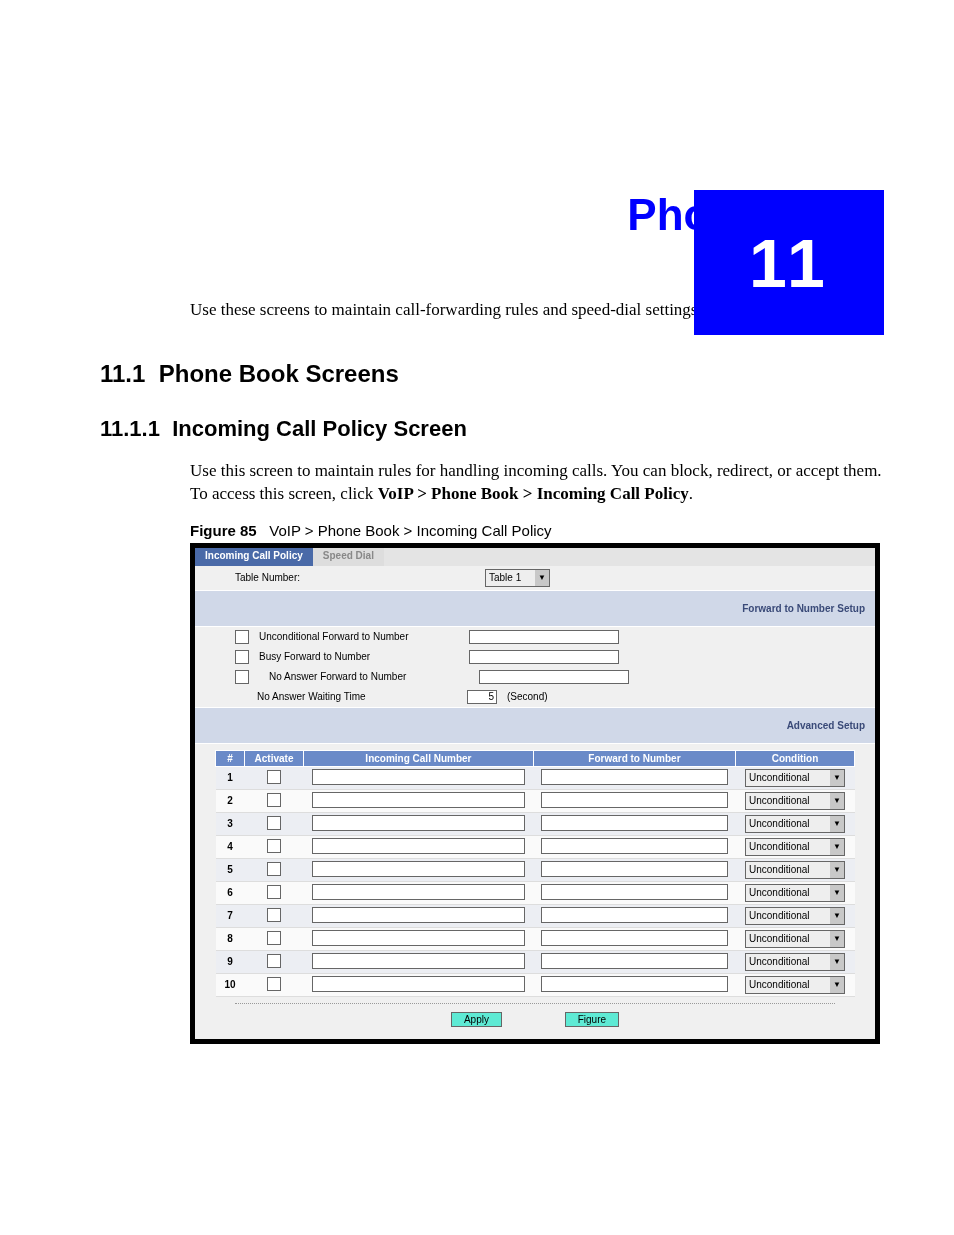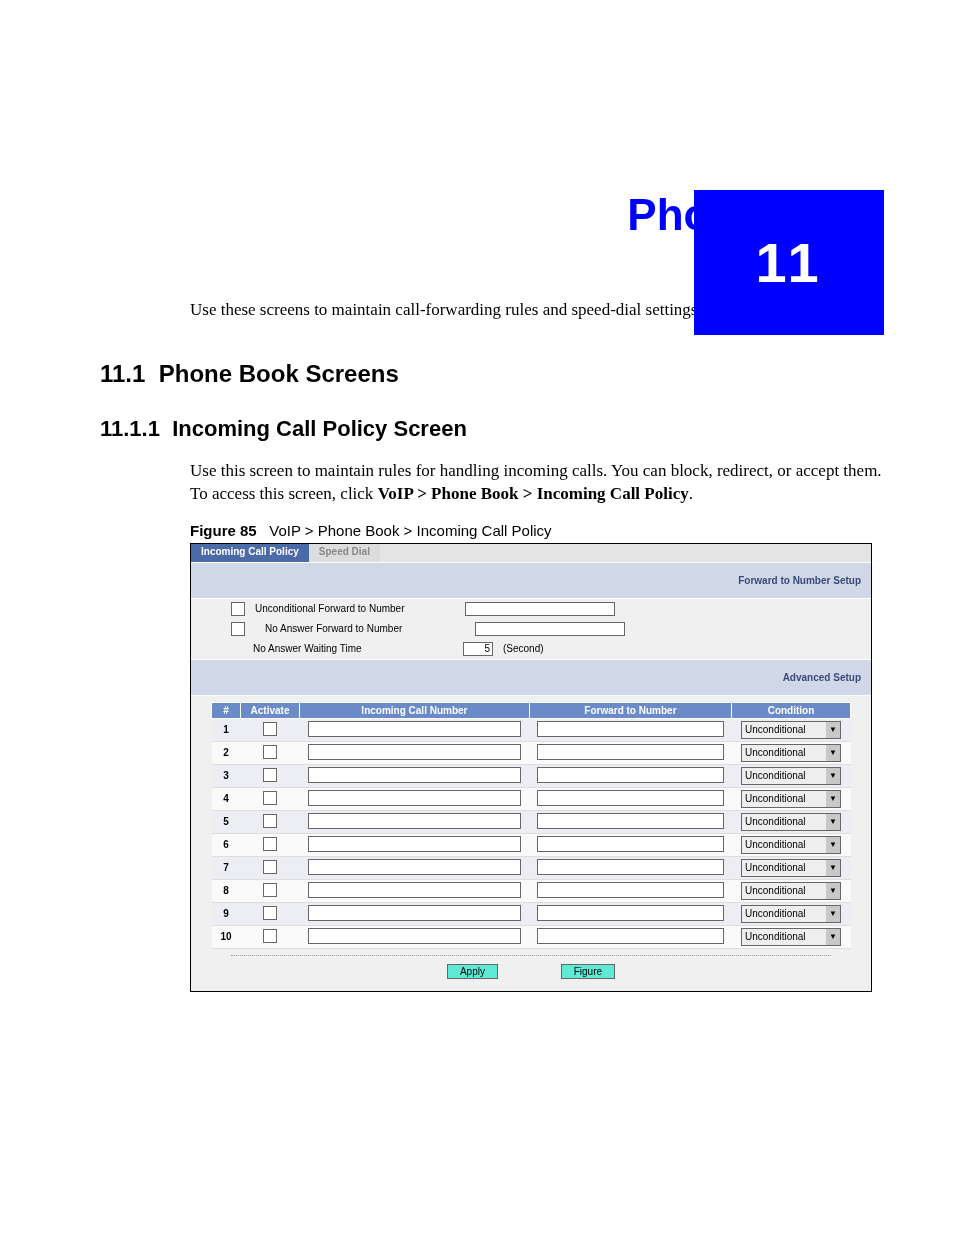--- a/index.html
+++ b/index.html
@@ -18,21 +18,21 @@
   }
   .chapter-box {
     position: absolute;
     top: 0;
     right: 70px;
     width: 190px;
     height: 145px;
     background: #0000ff;
     color: #fff;
     font-family: Arial, Helvetica, sans-serif;
-    font-size: 56px;
+    font-size: 68px;
     font-weight: bold;
     display: flex;
     align-items: center;
     justify-content: center;
     letter-spacing: 4px;
   }
   .chapter-title {
     color: #0000ff;
     font-family: Arial, Helvetica, sans-serif;
     font-size: 44px;
@@ -65,21 +65,21 @@
   .fig-cap {
     font-family: Arial, Helvetica, sans-serif;
     font-size: 15px;
     margin: 16px 0 4px 90px;
   }
   .bold { font-weight: bold; }
   
   .fig {
     margin-left: 90px;
     width: 680px;
-    border: 1px solid #000000;
+    border: 5px solid #000000;
     background: #f0f0f0;
     font-family: Verdana, Arial, sans-serif;
     font-size: 10px;
     color: #000;
   }
   .tabs { background: #e4e4e4; height: 18px; display: flex; }
   .tab {
     padding: 2px 10px;
     font-weight: bold;
     font-size: 10px;
@@ -155,26 +155,39 @@
   <p class="fig-cap">
     <span class="bold">Figure 85</span>&nbsp;&nbsp;&nbsp;<span>VoIP &gt; Phone Book &gt; Incoming Call Policy</span>
   </p>
 
   <div class="fig">
     <div class="tabs">
       <div class="tab tab-active">Incoming Call Policy</div>
       <div class="tab tab-inactive">Speed Dial</div>
     </div>
 
+    <div class="row">
+      <span class="row-label">Table Number:</span>
+      <span style="width:80px;"></span>
+      <span class="cond-sel" style="width:60px;">
+        <span>Table 1</span>
+        <span class="arrow">▼</span>
+      </span>
+    </div>
 
     <div class="sect-bar">Forward to Number Setup</div>
 
     <div class="row">
       <span class="cbx"></span>
       <span style="width:200px;">Unconditional Forward to Number</span>
+      <span class="inp inp-w"></span>
+    </div>
+    <div class="row">
+      <span class="cbx"></span>
+      <span style="width:200px;">Busy Forward to Number</span>
       <span class="inp inp-w"></span>
     </div>
     <div class="row">
       <span class="cbx"></span>
       <span style="width:200px;padding-left:10px;">No Answer Forward to Number</span>
       <span class="inp inp-w"></span>
     </div>
     <div class="row">
       <span style="width:12px;"></span>
       <span style="width:200px;">No Answer Waiting Time</span>

